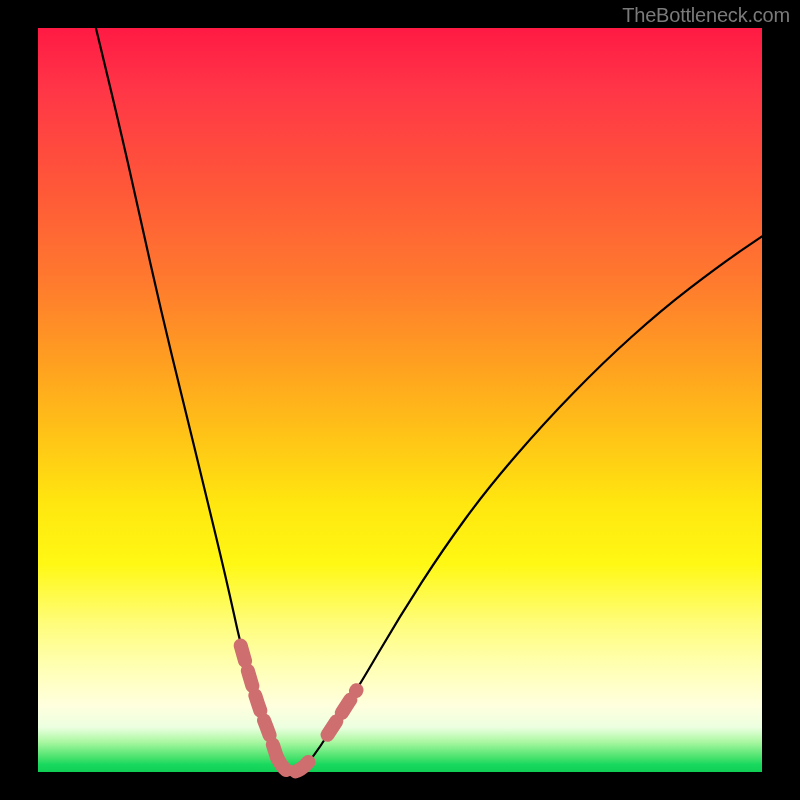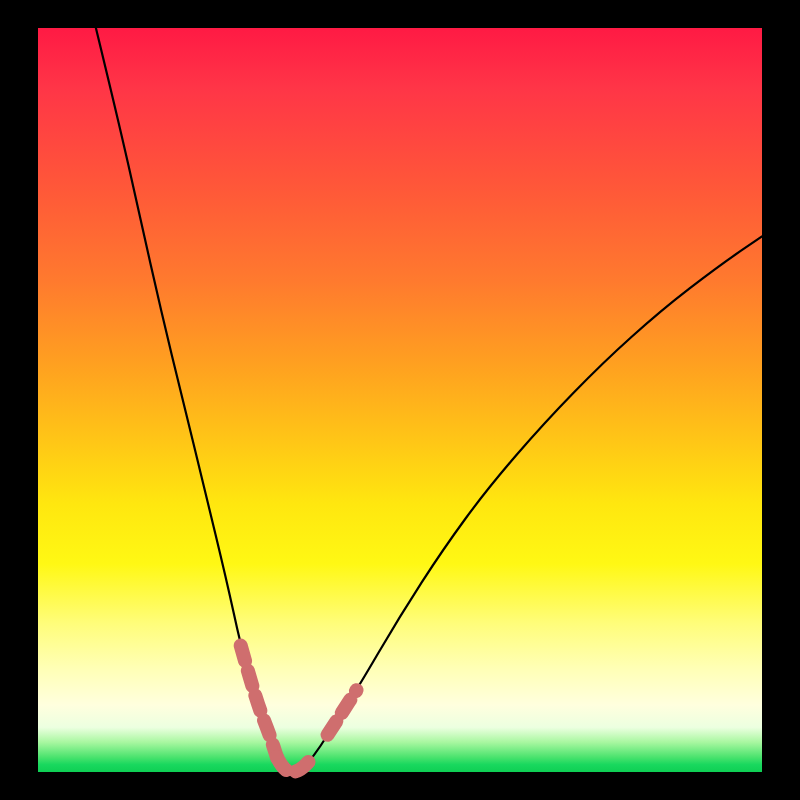--- a/index.html
+++ b/index.html
@@ -74,13 +74,14 @@
 
     <path id="curve-main" fill="none" stroke-width="2.2" stroke-linecap="round" stroke-linejoin="round" d="M57.9 0.0 Q79.6 89.3 90.5 137.6 Q101.4 186.0 112.2 234.4 Q123.1 282.7 133.9 327.4 Q144.8 372.0 155.7 416.6 Q166.5 461.3 177.4 505.9 Q188.2 550.6 195.5 584.0 Q202.7 617.5 210.0 643.6 Q217.2 669.6 224.4 688.2 Q231.7 706.8 235.3 718.0 Q238.9 729.1 242.5 736.6 Q246.2 744.0 253.4 744.0 Q260.6 744.0 267.9 736.6 Q275.1 729.1 282.4 718.0 Q289.6 706.8 304.1 684.5 Q318.6 662.2 340.3 625.0 Q362.0 587.8 383.7 554.3 Q405.4 520.8 427.2 491.0 Q448.9 461.3 477.8 427.8 Q506.8 394.3 535.8 364.6 Q564.7 334.8 593.7 308.8 Q622.6 282.7 651.6 260.4 Q680.6 238.1 702.3 223.2 L724.0 208.3" stroke="#000000"></path>
 
     <g id="highlights" fill="none" stroke-width="14" stroke-linecap="round">
         <path d="M202.7 617.5 Q217.2 669.6 224.4 688.2 Q231.7 706.8 235.3 718.0 L238.9 729.1" stroke="#cf6e6e" stroke-dasharray="16 10"></path>
         <path d="M238.9 729.1 Q246.2 744.0 253.4 744.0 Q260.6 744.0 267.9 736.6 L275.1 729.1" stroke="#cf6e6e" stroke-dasharray="16 10"></path>
         <path d="M289.6 706.8 Q304.1 684.5 311.3 673.3 L318.6 662.2" stroke="#cf6e6e" stroke-dasharray="16 10"></path>
       </g>
   </svg>
 
+  <div class="watermark">TheBottleneck.com</div>
 </div>
 
 </body></html>

